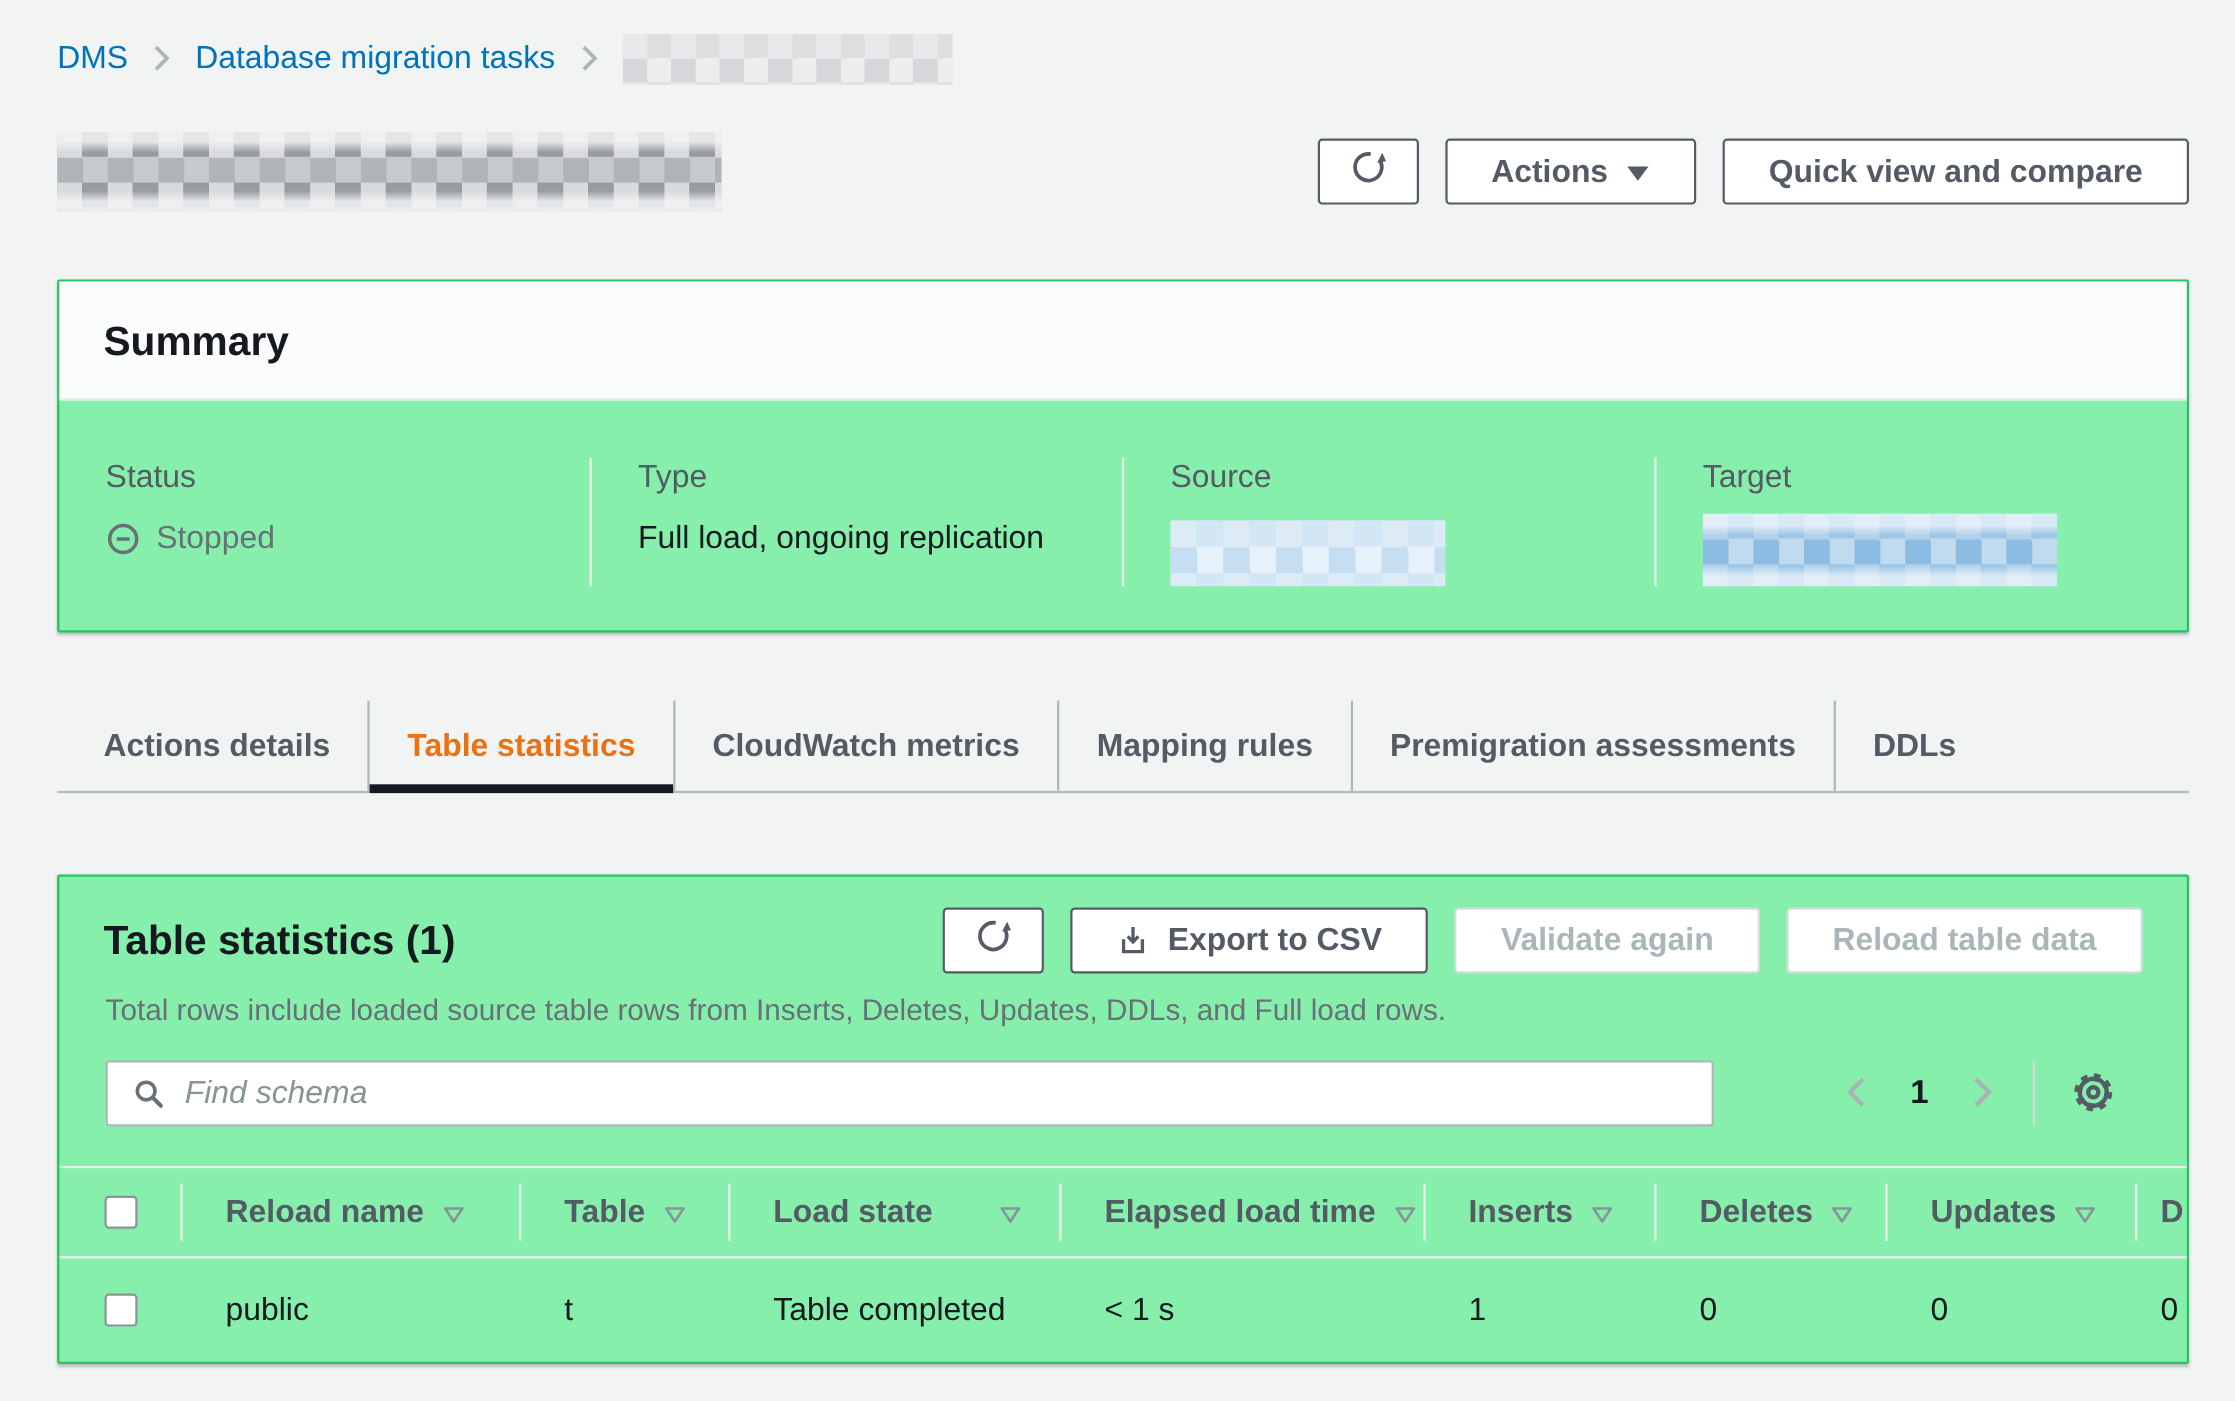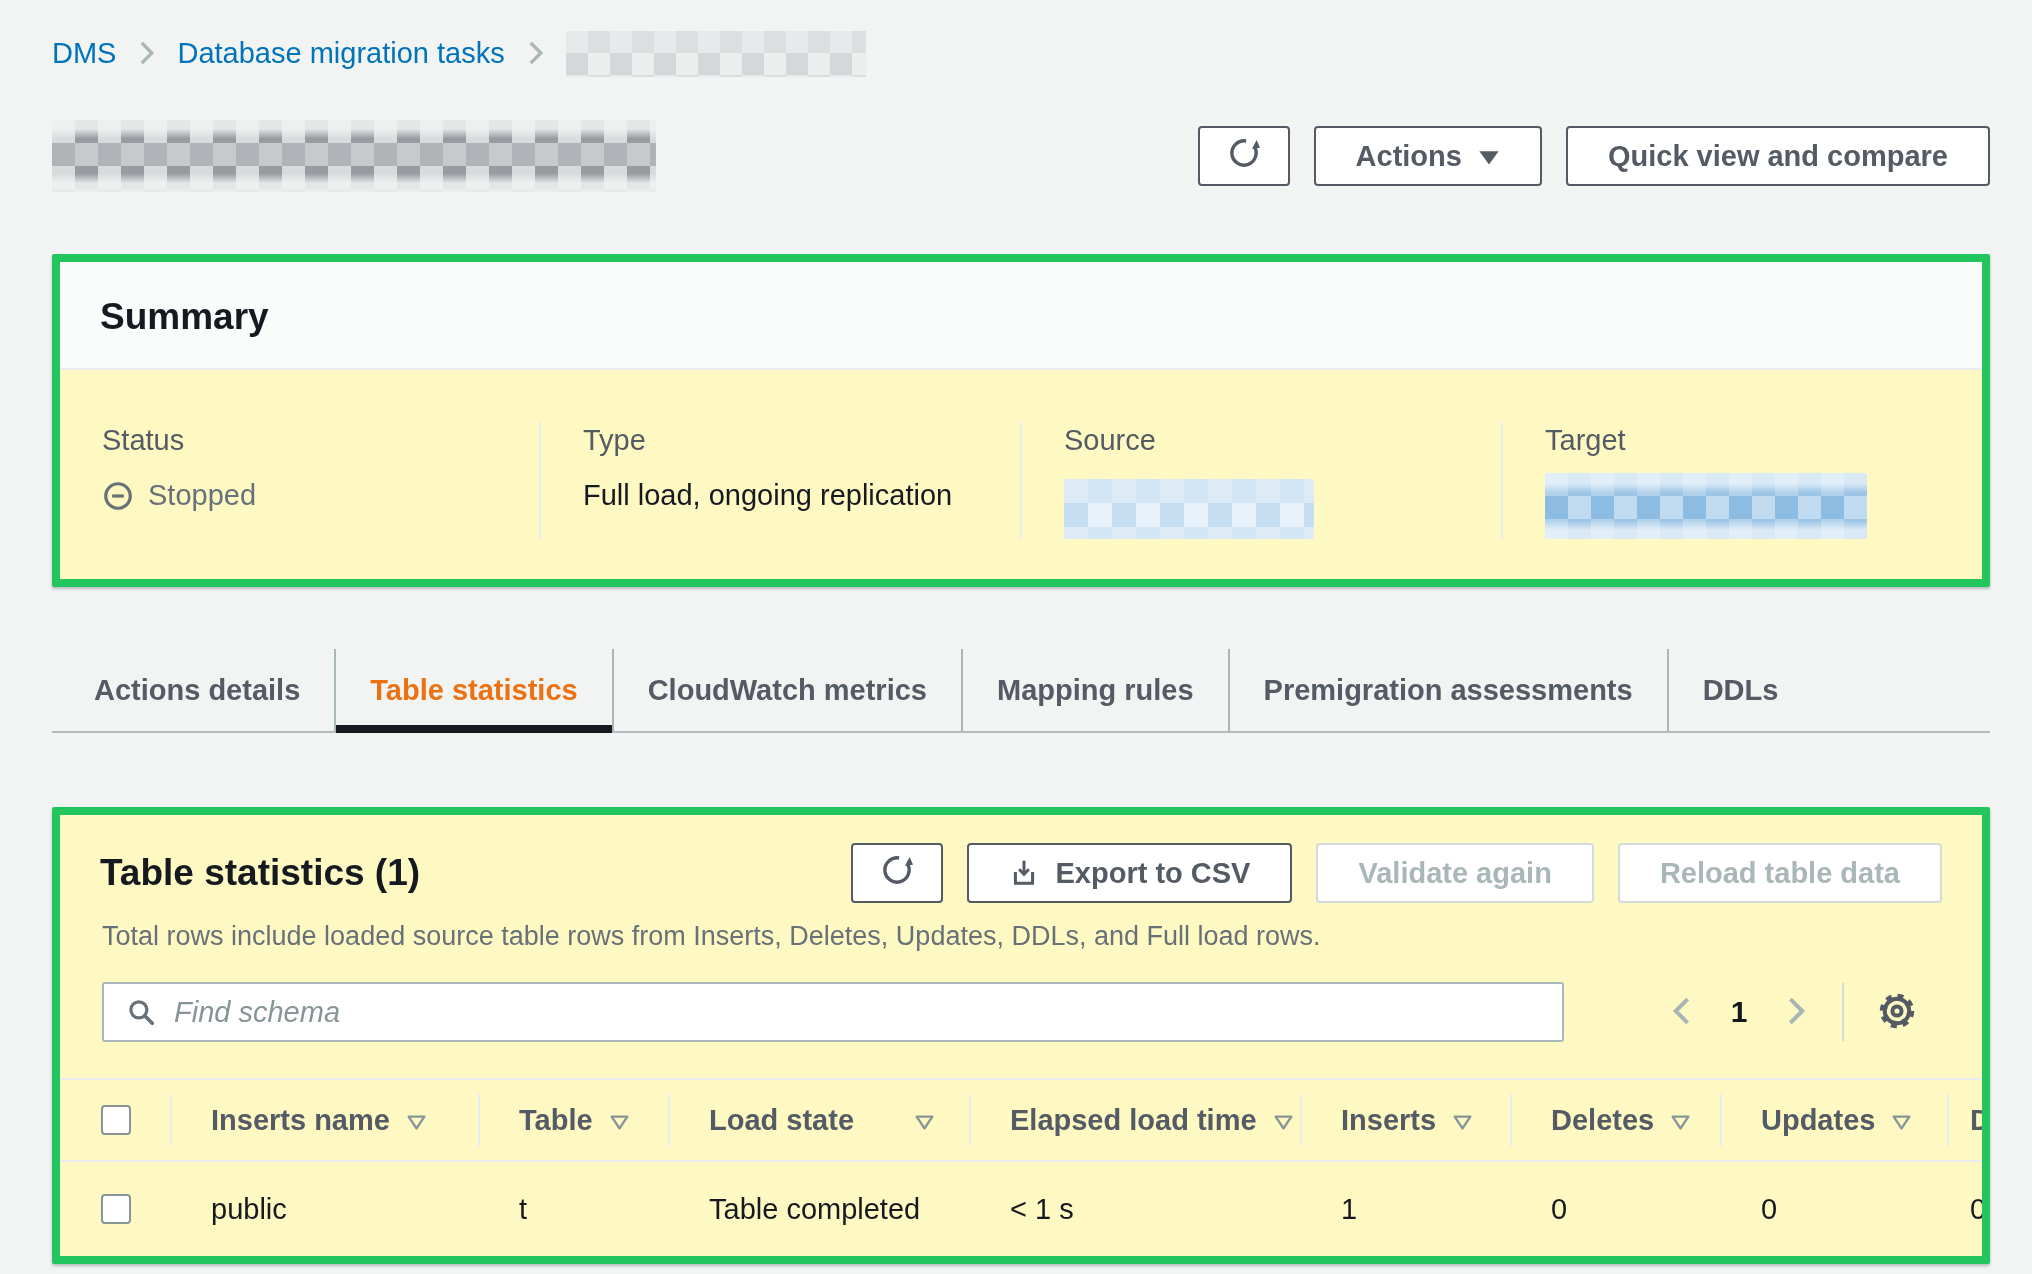--- a/index.html
+++ b/index.html
@@ -47,21 +47,21 @@
     display:inline-flex; align-items:center; justify-content:center; gap:16px;
     height:60px; padding:0 40px; background:#fff;
     border:2px solid #545b64; border-radius:4px;
     color:#545b64; font-size:29px; font-weight:700; cursor:pointer; white-space:nowrap;
   }
   .btn-icon-only { width:92px; padding:0; }
   .btn.disabled { border-color:#d5dbdb; color:#aab7b8; cursor:default; }
   .caret { display:flex; margin-top:3px; }
 
   
-  .card { background:#fef9c3; border:8px solid #22c55e; border-radius:2px;
+  .card { background:#86efac; border:2px solid #22c55e; border-radius:2px;
           box-shadow:0 2px 3px rgba(0,28,36,.25); }
 
   .summary-card { margin-top:60px; }
   .summary-head { padding:34px 40px 30px 40px; background:#fafbfb; border-bottom:2px solid #eaeded; }
   .h2 { font-size:37px; font-weight:700; color:#16191f; }
   .summary-body { display:flex; padding:52px 0 40px 0; }
   .sum-col { flex:1 1 0; padding:2px 30px 0 42px; }
   .sum-col + .sum-col { border-left:2px solid #eaeded; }
   .sum-label { font-size:29px; color:#545b64; }
   .sum-value { margin-top:22px; font-size:29px; color:#16191f; display:flex; align-items:center; gap:14px; }
@@ -278,21 +278,21 @@
           </button>
         </div>
       </div>
 
       <div class="tbl">
         <div class="tr tr-head">
           <div class="th c0">
               <span class="checkbox"></span>
             </div>
           <div class="th c1">
-            <span>Inserts name</span>
+            <span>Reload name</span>
             <span class="sort">
                 <svg width="21" height="17" viewBox="0 0 16 13">
                   <path d="M2 2 H14 L8 11 Z" fill="none" stroke="currentColor" stroke-width="1.8" stroke-linejoin="round"></path>
                 </svg>
               </span>
           </div>
           <div class="th c2">
             <span>Table</span>
             <span class="sort">
                 <svg width="21" height="17" viewBox="0 0 16 13">

